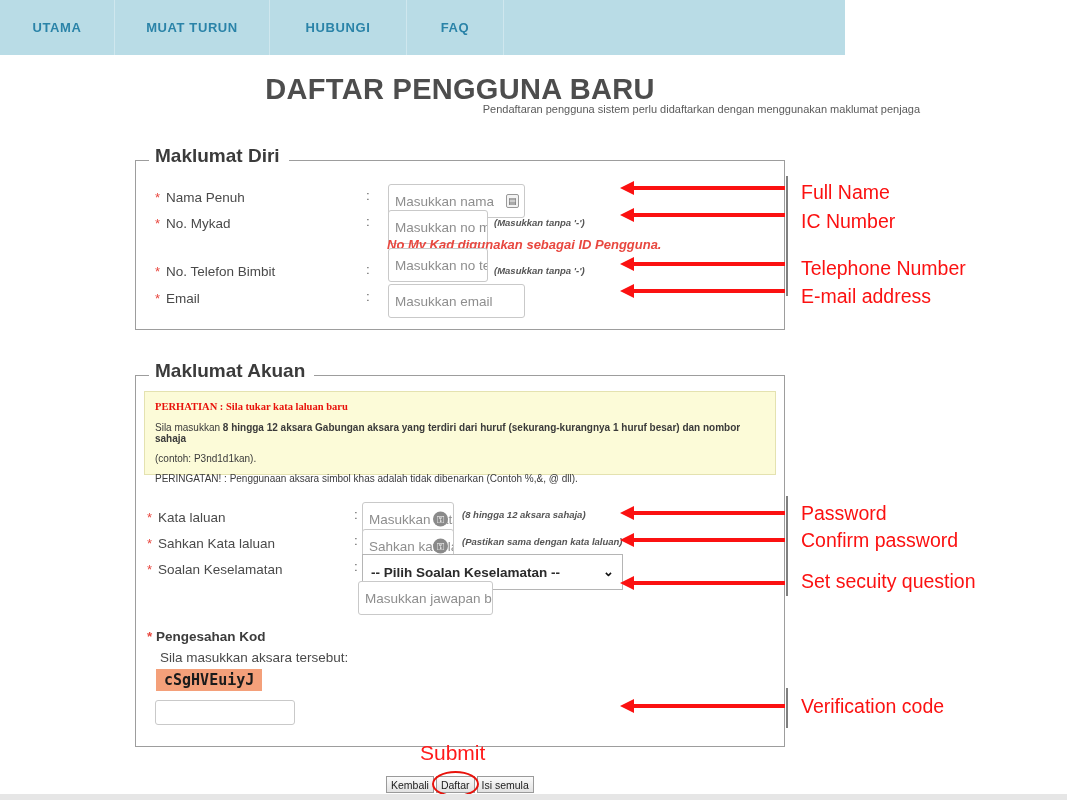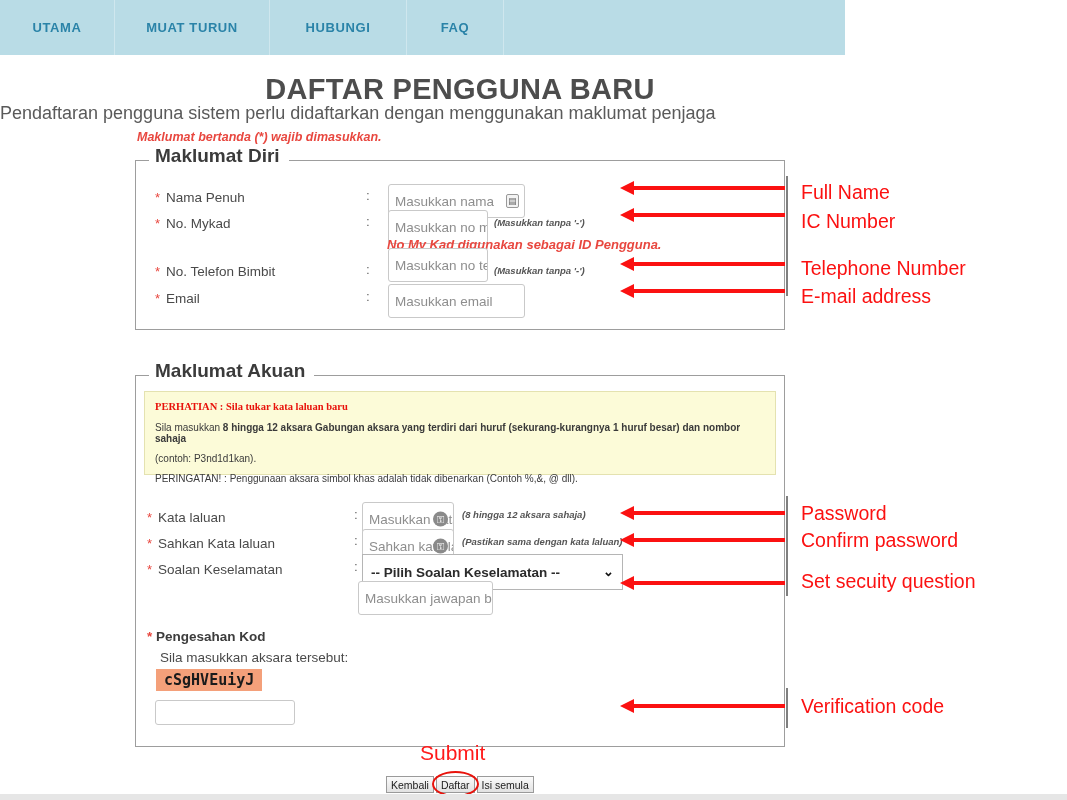--- a/index.html
+++ b/index.html
@@ -43,22 +43,22 @@
 
   
   .page-title {
     position: absolute; left: 0; top: 73px; width: 920px;
     text-align: center;
     font-size: 29px; font-weight: bold; color: #4d4d4d;
     letter-spacing: 0.3px;
   }
   .page-subtitle {
     position: absolute; left: 0; top: 103px; width: 920px;
-    text-align: left;
-    font-size: 18px; color: #5a5a5a;
+    text-align: right;
+    font-size: 11px; color: #5a5a5a;
   }
   .req-note {
     position: absolute; left: 137px; top: 130px;
     font-size: 12.5px; font-style: italic; font-weight: bold;
     color: #e8473f;
   }
 
   
   .fieldset {
     position: absolute;
@@ -281,21 +281,20 @@
       <span>HUBUNGI</span>
     </div>
     <div class="nav-item i3">
       <span>FAQ</span>
     </div>
     <div class="nav-filler"></div>
   </div>
 
   <div class="page-title">DAFTAR PENGGUNA BARU</div>
   <div class="page-subtitle">Pendaftaran pengguna sistem perlu didaftarkan dengan menggunakan maklumat penjaga</div>
-  <div class="req-note">Maklumat bertanda (*) wajib dimasukkan.</div>
 
   <div class="fieldset fs-diri">
     <div class="legend">Maklumat Diri</div>
   </div>
 
   <div class="row" style="left:155px; top:185px;">
     <span class="star">*</span>
     <span class="flabel">Nama Penuh</span>
   </div>
   <div class="colon" style="left:366px; top:188px;">:</div>

